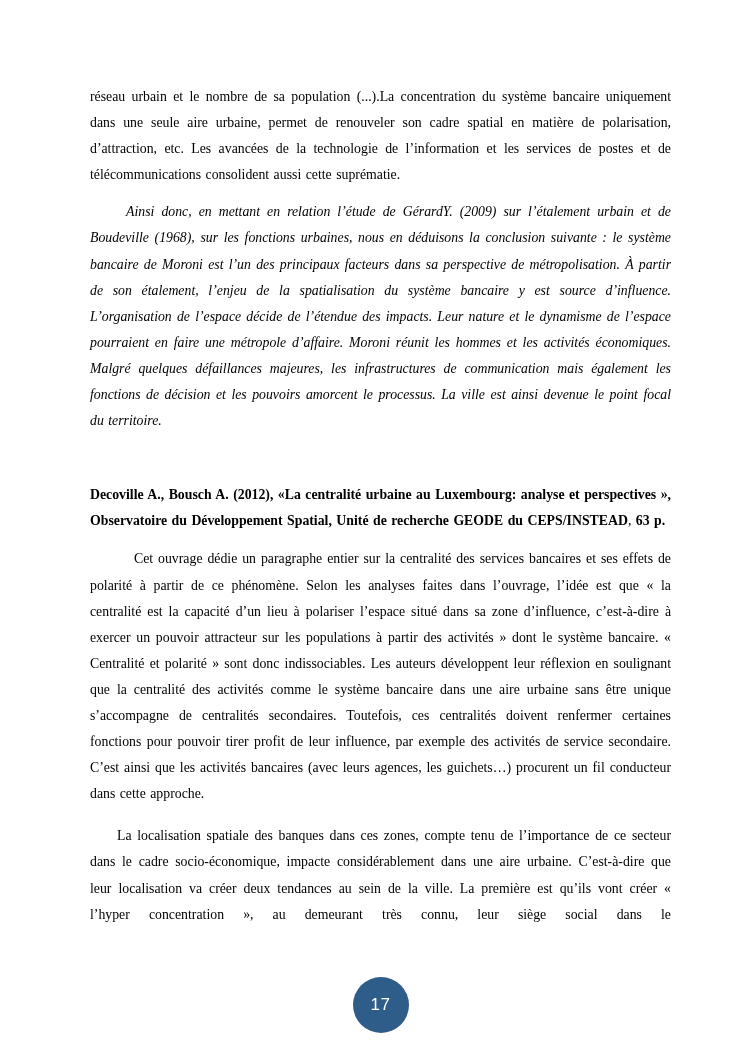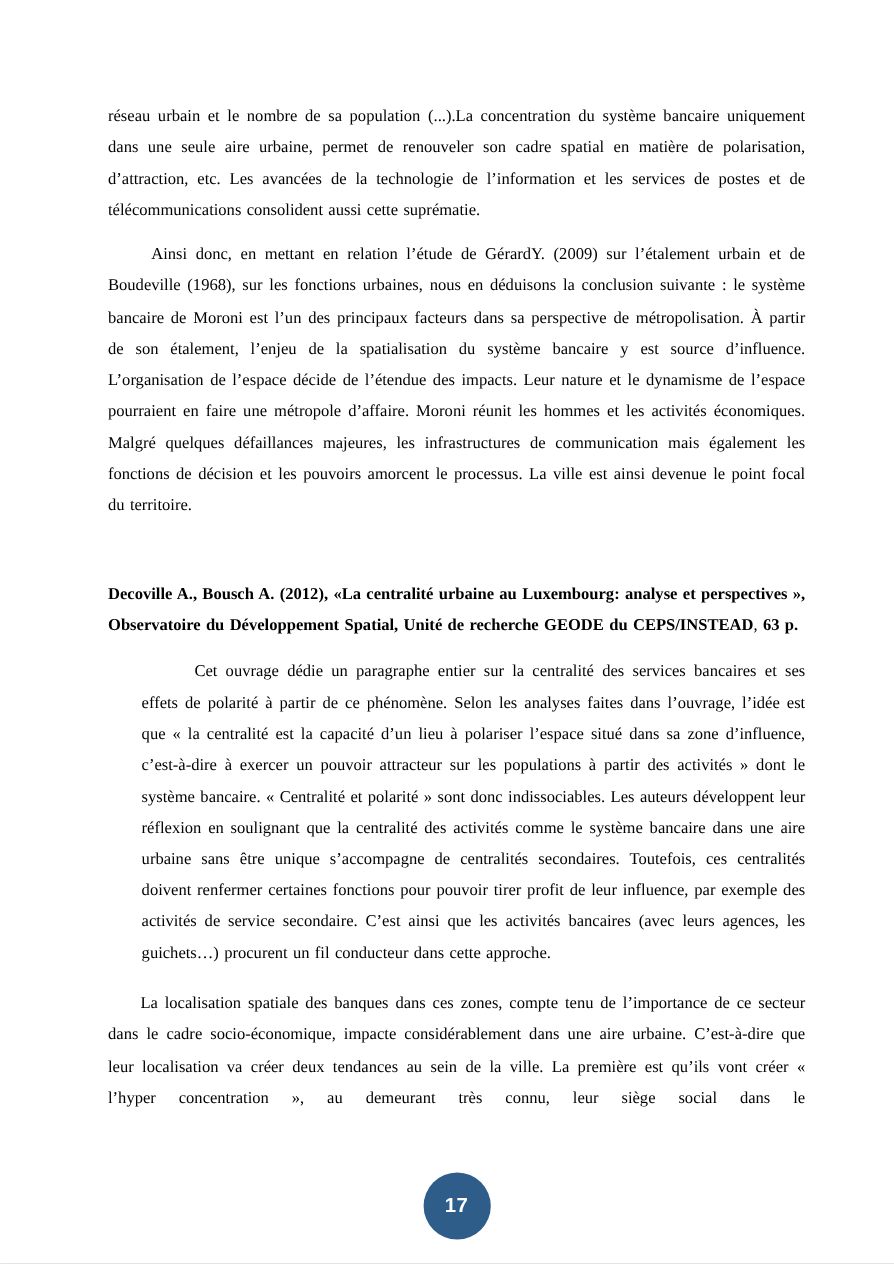--- a/index.html
+++ b/index.html
@@ -30,22 +30,22 @@
     left: 90px;
     right: 90px;
   }
   .content p {
     margin: 0 0 11px 0;
     font-size: 13.8px;
     line-height: 26.1px;
     text-align: justify;
     word-spacing: 1px;
   }
-  p.indent-med  { text-indent: 36px; }
-  p.indent-big  { text-indent: 44px; margin-left: 28px; }
+  p.indent-med  { text-indent: 36px; font-style: italic; }
+  p.indent-big  { text-indent: 44px; }
   p.indent-sm   { text-indent: 27px; margin-top: 16px; }
   p.citation {
     font-weight: bold;
     margin-top: 48px;
     margin-bottom: 12px;
   }
   p.citation .sep { font-weight: normal; }
   p.runs-over { text-align-last: justify; }
   .page-badge {
     position: absolute;
@@ -56,21 +56,21 @@
     height: 56px;
     border-radius: 50%;
     background: var(--badge-color);
     display: flex;
     align-items: center;
     justify-content: center;
   }
   .page-badge span {
     color: #ffffff;
     font-family: "Liberation Sans", "DejaVu Sans", sans-serif;
-    font-weight: bold;
+    font-weight: normal;
     font-size: 17px;
     letter-spacing: .5px;
   }
 </style>
 </head>
 <body>
 
 <div class="page">
   <div class="content">
 

